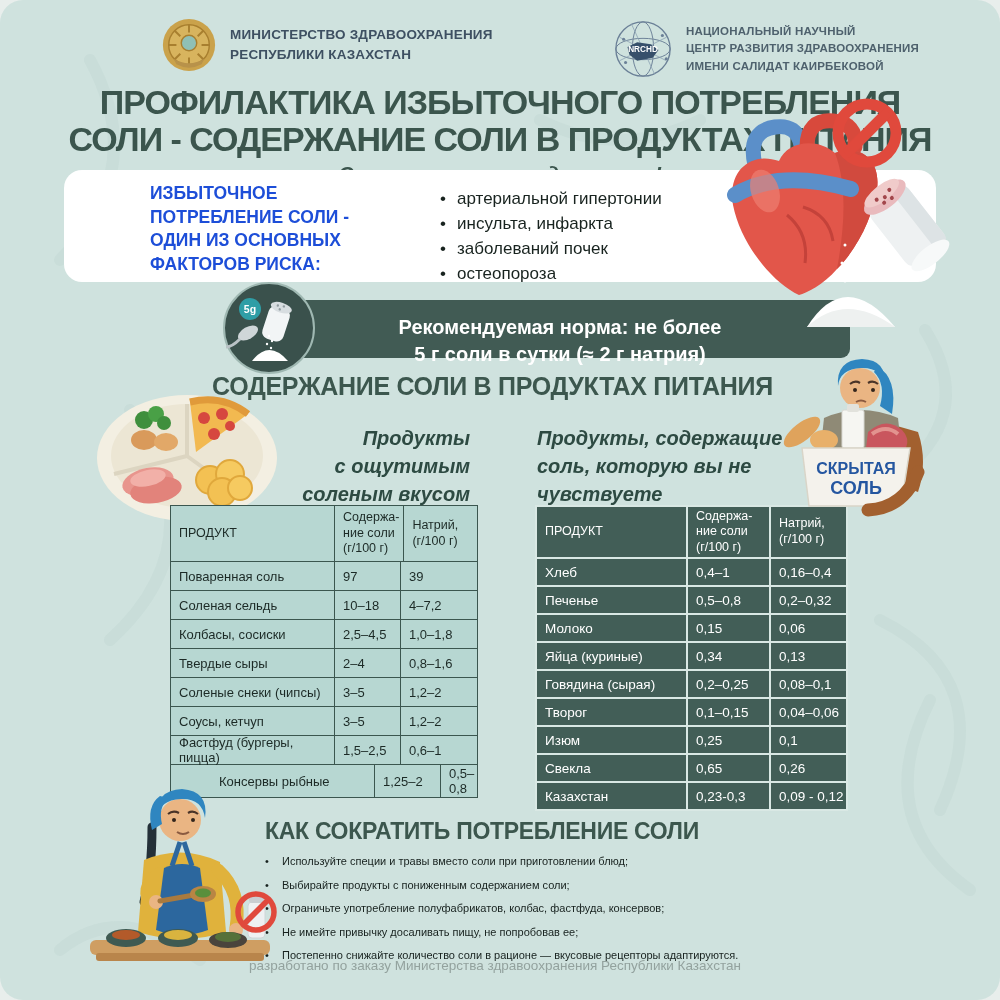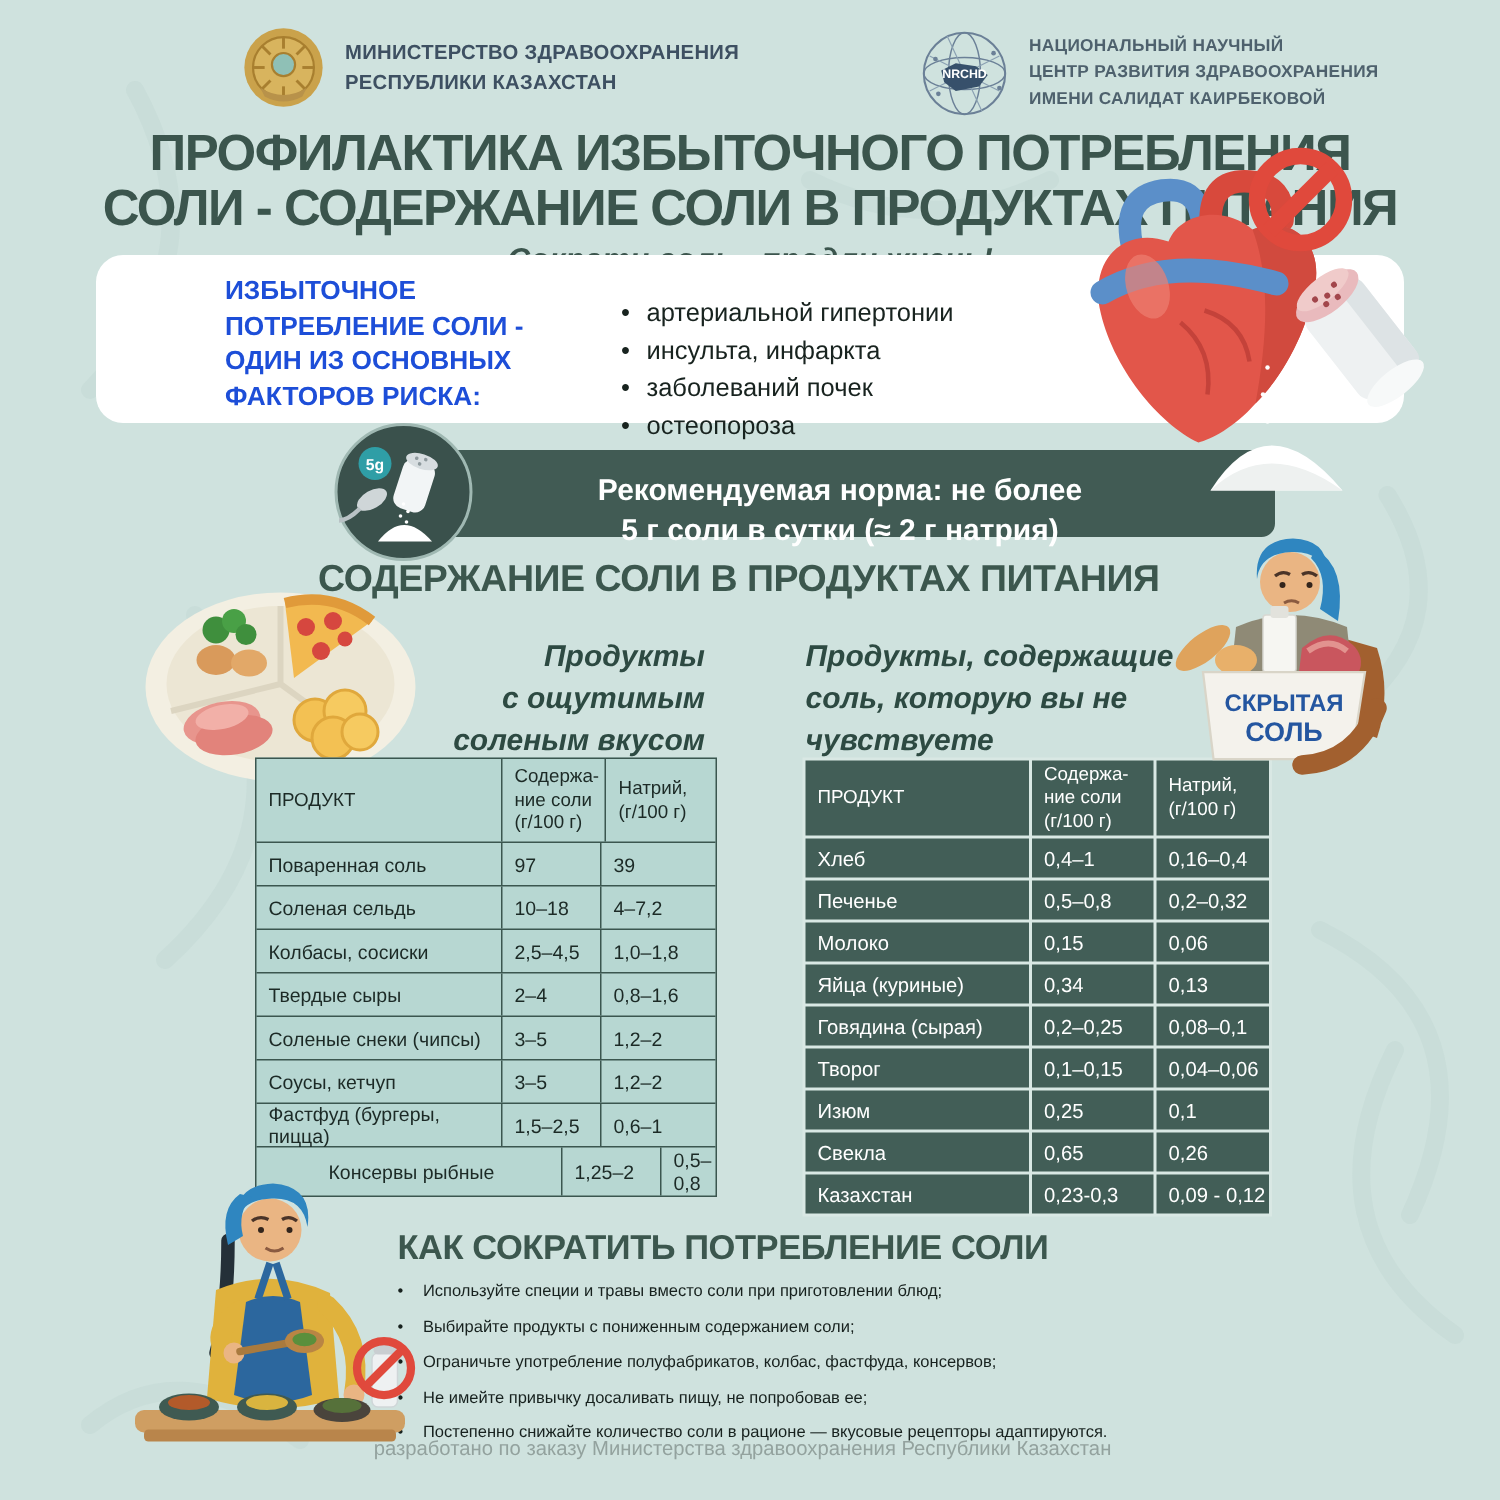--- a/index.html
+++ b/index.html
@@ -1,30 +1,30 @@
 <!DOCTYPE html>
 <html><head>
 <meta charset="utf-8">
 <style>
   html,body{margin:0;padding:0;background:#e8eeec;}
   .stage{position:relative;width:1000px;height:1000px;margin:0 auto;overflow:hidden;
-         background:#cfe2de;font-family:"Liberation Sans",sans-serif;}
+         background:#cfe2de;font-family:"Liberation Sans",sans-serif;border-radius:23px;}
   .abs{position:absolute;}
   
   .org{display:flex;align-items:center;gap:12px;}
   .org-text{font-weight:bold;color:#3e5062;font-size:13.5px;line-height:1.45;letter-spacing:.2px;}
   .org-text.nr{color:#4e616d;font-size:11.5px;font-weight:600;line-height:1.5;}
   
   .title{left:0;top:84px;width:1000px;text-align:center;color:#3b554d;}
   .title .t1{font-weight:bold;font-size:34px;letter-spacing:-1px;line-height:37px;}
   .title .sub{font-style:italic;font-weight:bold;font-size:21px;margin-top:4px;color:#3b554d;}
   
   .whitebox{left:64px;top:170px;width:872px;height:112px;background:#ffffff;border-radius:18px;}
   .risk-head{left:86px;top:12px;font-weight:bold;font-size:17.5px;line-height:23.5px;color:#1d4ed8;}
-  .risk-list{left:350px;top:16px;font-size:17px;line-height:25px;color:#18231f;margin-top:10px;}
+  .risk-list{left:376px;top:16px;font-size:17px;line-height:25px;color:#18231f;}
   .bul{position:relative;padding-left:17px;}
   .bul::before{content:"•";position:absolute;left:0;top:0;}
   
   .band{left:268px;top:300px;width:582px;height:58px;background:#415b54;border-radius:9px;}
   .band-text{left:330px;top:303px;width:460px;text-align:center;color:#fff;font-weight:bold;
              font-size:20px;line-height:27px;margin-top:11px;}
   
   .sec-head{left:0;top:372px;width:985px;text-align:center;font-weight:bold;font-size:25px;
             letter-spacing:-.3px;color:#3c574e;}
   .lbl{font-style:italic;font-weight:bold;font-size:20px;line-height:28px;color:#2d4a42;}

